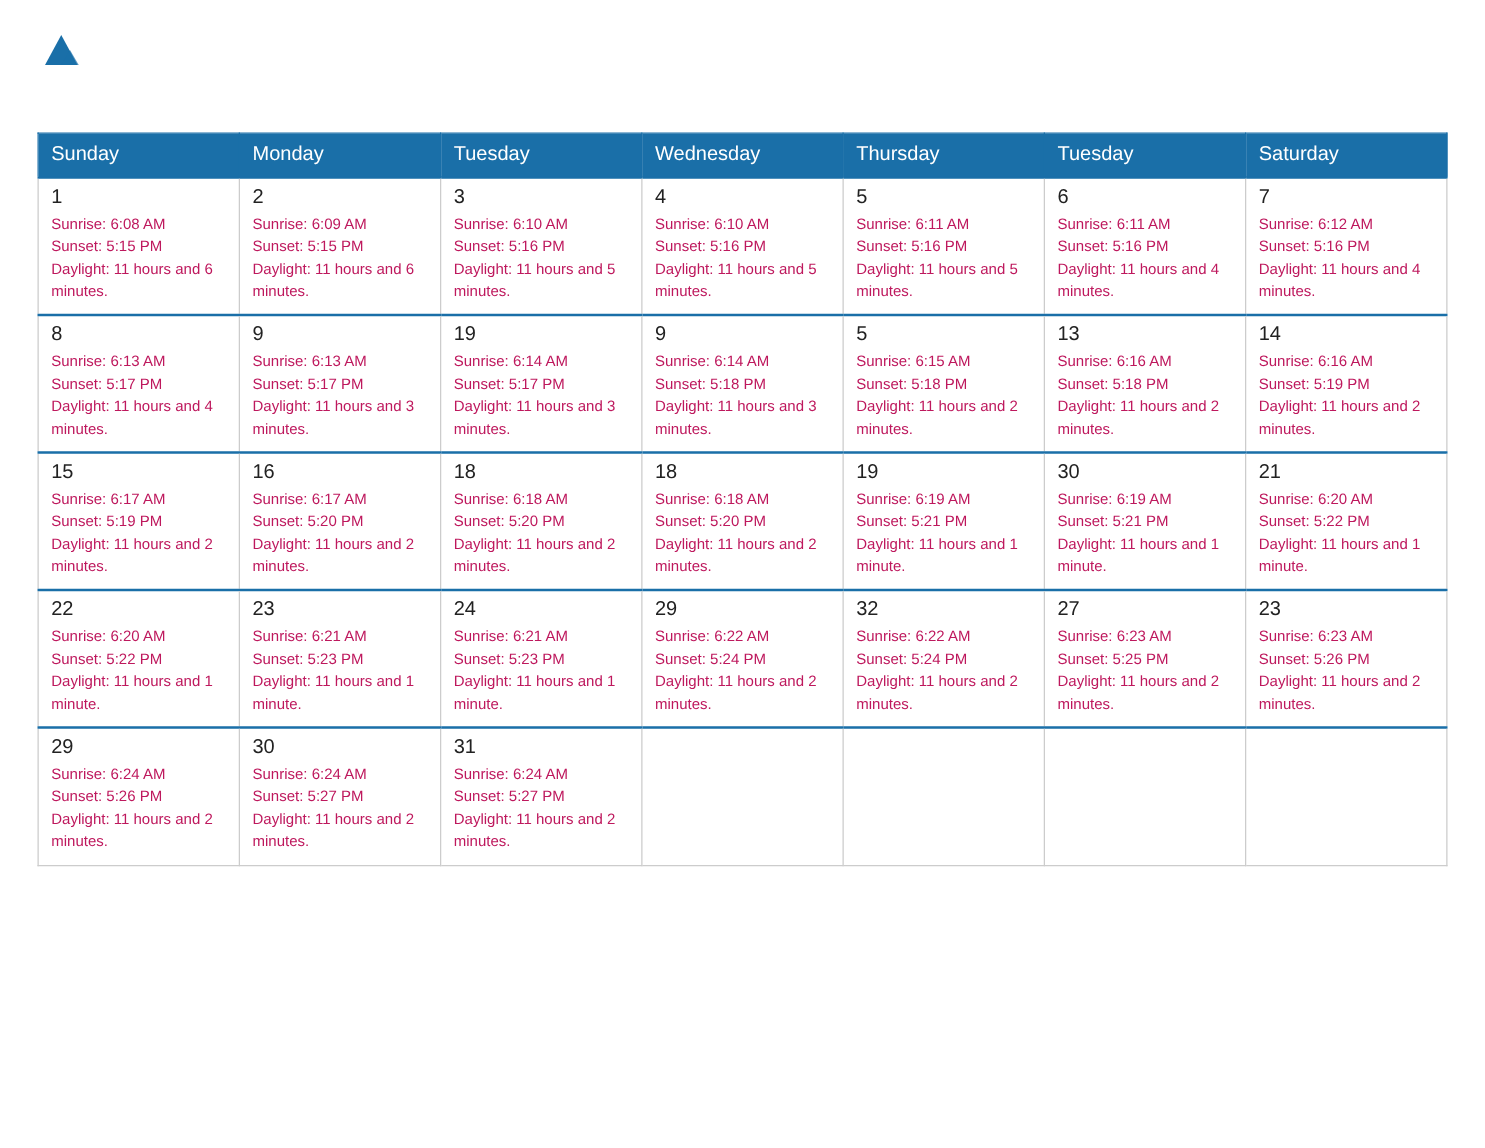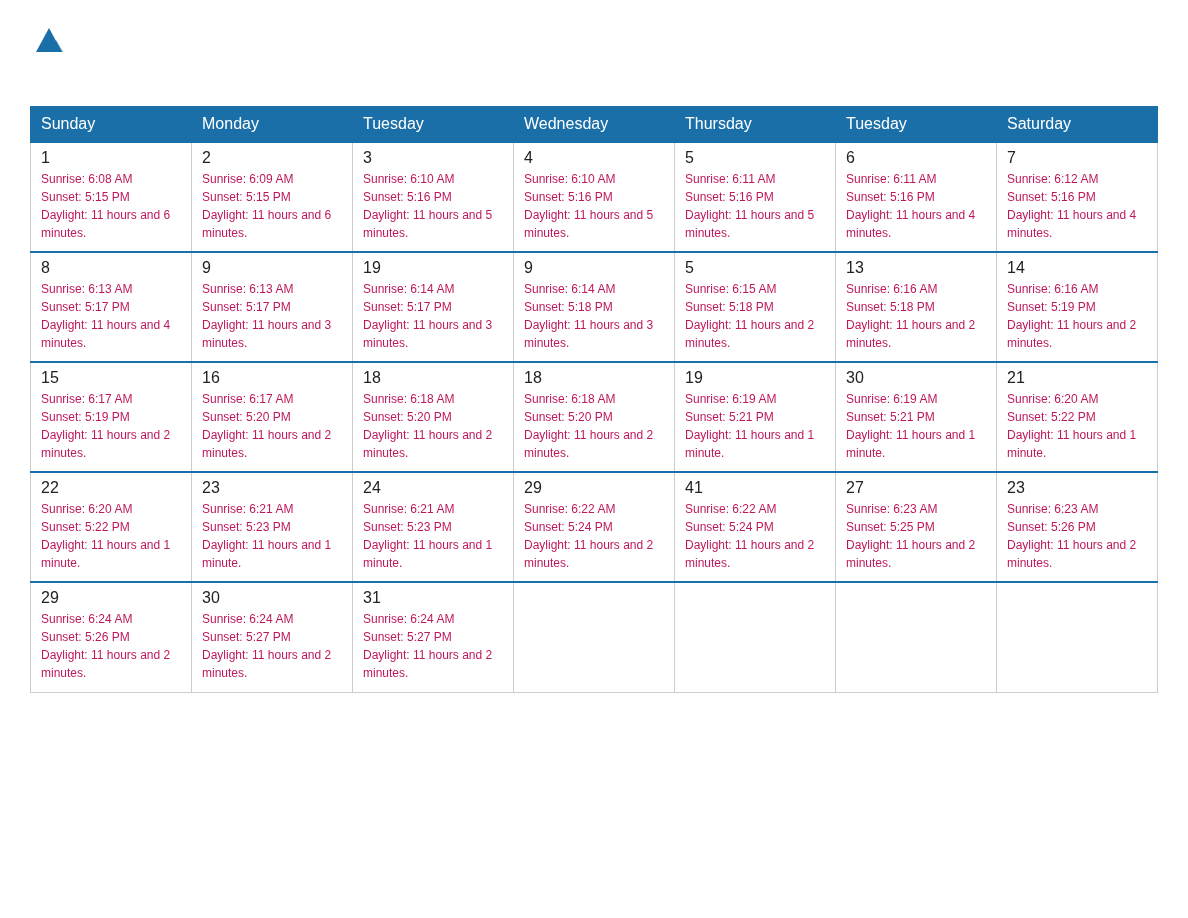--- a/index.html
+++ b/index.html
@@ -243,21 +243,21 @@
         </td>
         <td>
           <span class="day-num">24</span>
           <div class="day-info">Sunrise: 6:21 AM<br>Sunset: 5:23 PM<br>Daylight: 11 hours and 1 minute.</div>
         </td>
         <td>
           <span class="day-num">29</span>
           <div class="day-info">Sunrise: 6:22 AM<br>Sunset: 5:24 PM<br>Daylight: 11 hours and 2 minutes.</div>
         </td>
         <td>
-          <span class="day-num">41</span>
+          <span class="day-num">32</span>
           <div class="day-info">Sunrise: 6:22 AM<br>Sunset: 5:24 PM<br>Daylight: 11 hours and 2 minutes.</div>
         </td>
         <td>
           <span class="day-num">27</span>
           <div class="day-info">Sunrise: 6:23 AM<br>Sunset: 5:25 PM<br>Daylight: 11 hours and 2 minutes.</div>
         </td>
         <td>
           <span class="day-num">23</span>
           <div class="day-info">Sunrise: 6:23 AM<br>Sunset: 5:26 PM<br>Daylight: 11 hours and 2 minutes.</div>
         </td>

